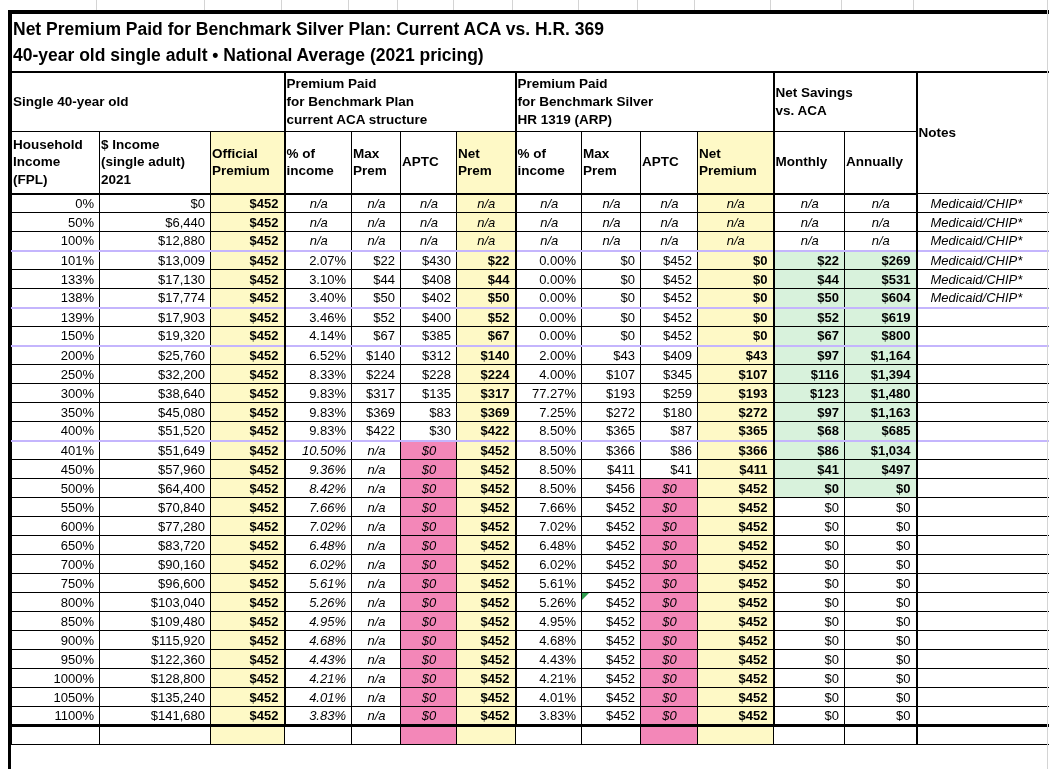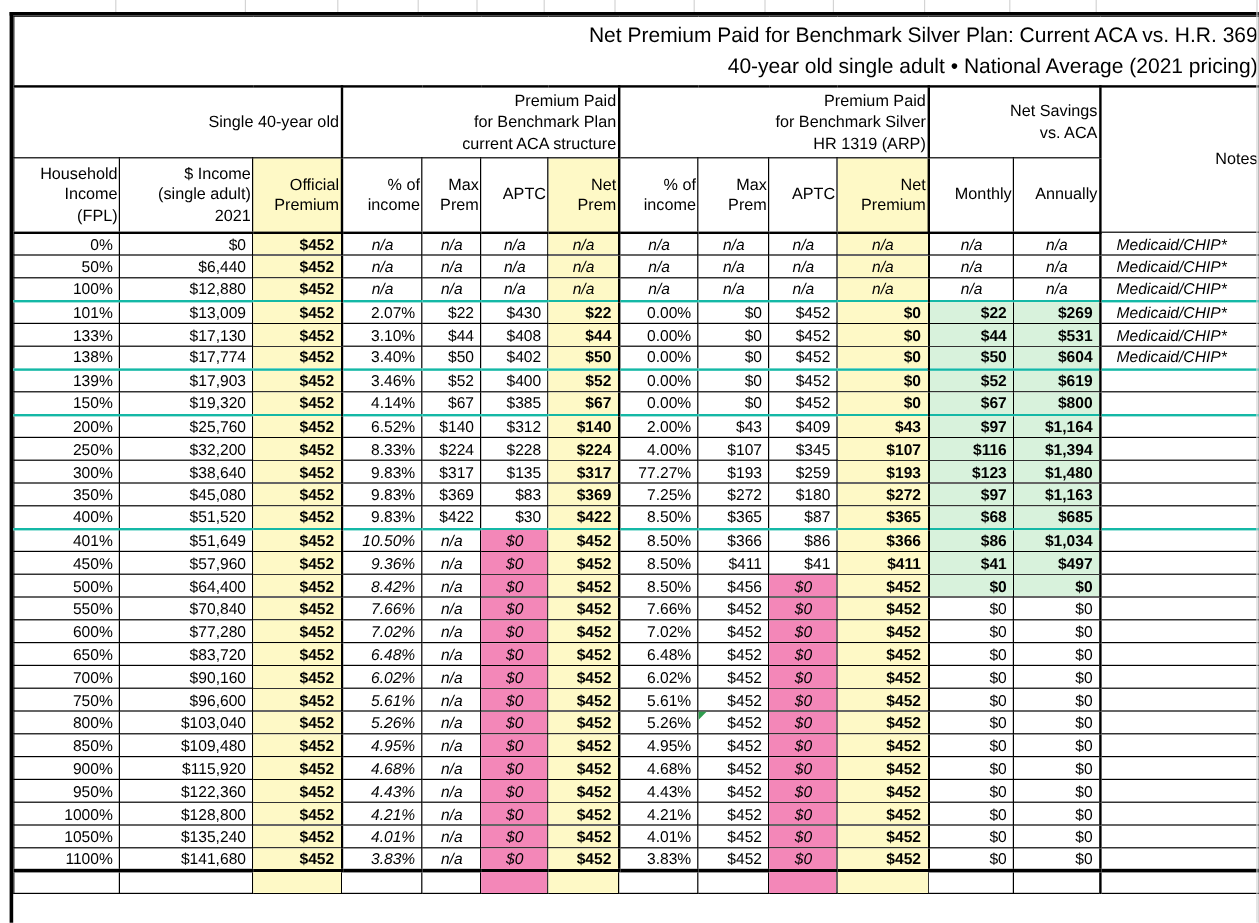--- a/index.html
+++ b/index.html
@@ -4,36 +4,36 @@
 <style>
   html,body{margin:0;padding:0;width:1049px;height:769px;overflow:hidden;background:#fff;
     font-family:"Liberation Sans",sans-serif;}
   #sheet{position:relative;width:1049px;height:769px;background:#fff;}
   .topgrid{position:absolute;top:0;width:1px;height:10px;background:#d4d4d4;}
   .rightgrid{position:absolute;top:0;width:1px;height:769px;background:#d4d4d4;}
   #tablewrap{position:absolute;left:8px;top:10px;width:1038px;height:759px;overflow:hidden;
     border-left:3px solid #000;border-top:3px solid #000;border-right:3px solid #000;}
   table{border-collapse:collapse;table-layout:fixed;width:1038px;}
   th,td{border:1px solid #000;overflow:hidden;white-space:nowrap;box-sizing:border-box;}
-  th{white-space:pre-line;font-weight:normal;text-align:right;vertical-align:middle;
+  th{white-space:pre-line;font-weight:bold;text-align:left;vertical-align:middle;
     font-size:13.5px;line-height:1.3;color:#000;}
   td{height:19px;font-size:13px;vertical-align:middle;color:#000;position:relative;}
   tr.title-row th{height:58px;font-size:17.5px;line-height:1.5;border-bottom:2px solid #000;}
   tr.group-row th{height:60px;}
   tr.cols-row th{height:62px;border-bottom:2px solid #000;}
   .yellow{background:#FEF9C6;}
   .pink{background:#F387B8;}
   .green{background:#D8F2DC;}
   .num{text-align:right;padding-right:5px;}
   .na{text-align:center !important;font-style:italic;padding-right:0;}
   .it{font-style:italic;}
   .bold{font-weight:bold;}
   .note{font-style:italic;text-align:left;padding-left:13px;}
   .bR{border-right:2px solid #000;}
-  tr.thick td{border-top:2px solid #14b8a6;}
+  tr.thick td{border-top:2px solid #c4b5fd;}
   tbody tr:nth-last-child(2) td{border-bottom:3px solid #000;}
   .flag{position:absolute;left:0;top:0;width:0;height:0;
     border-top:7px solid #2F9E4E;border-right:7px solid transparent;}
 </style>
 </head>
 <body>
 
 <div id="sheet">
   <div id="tablewrap">
     <table>

